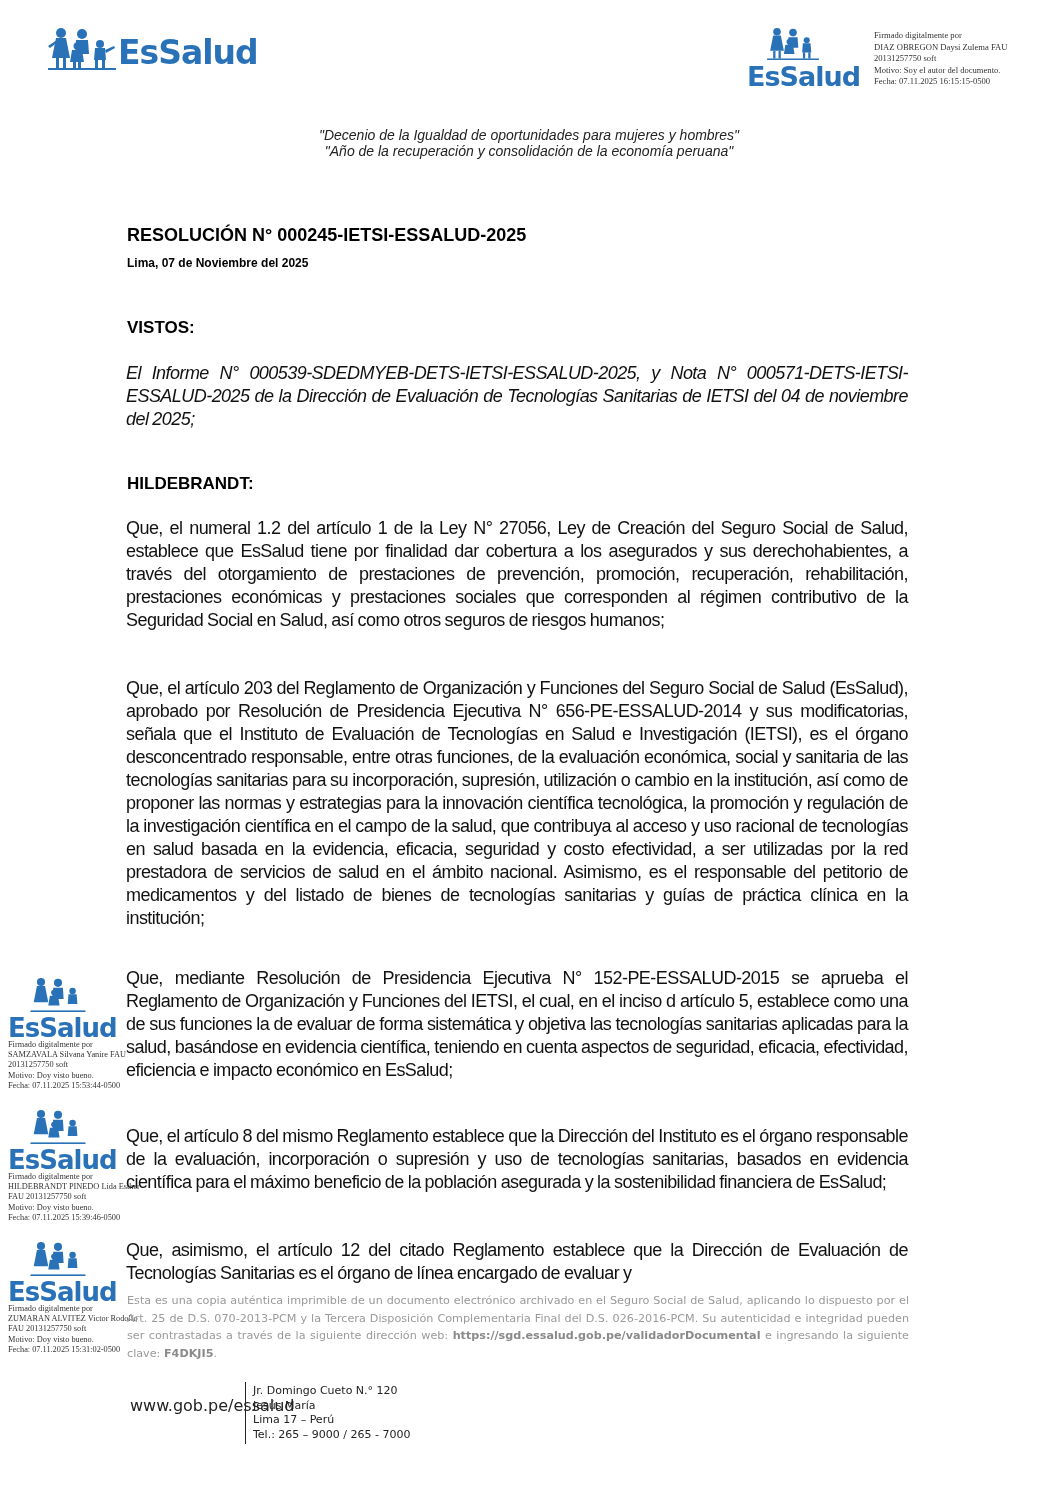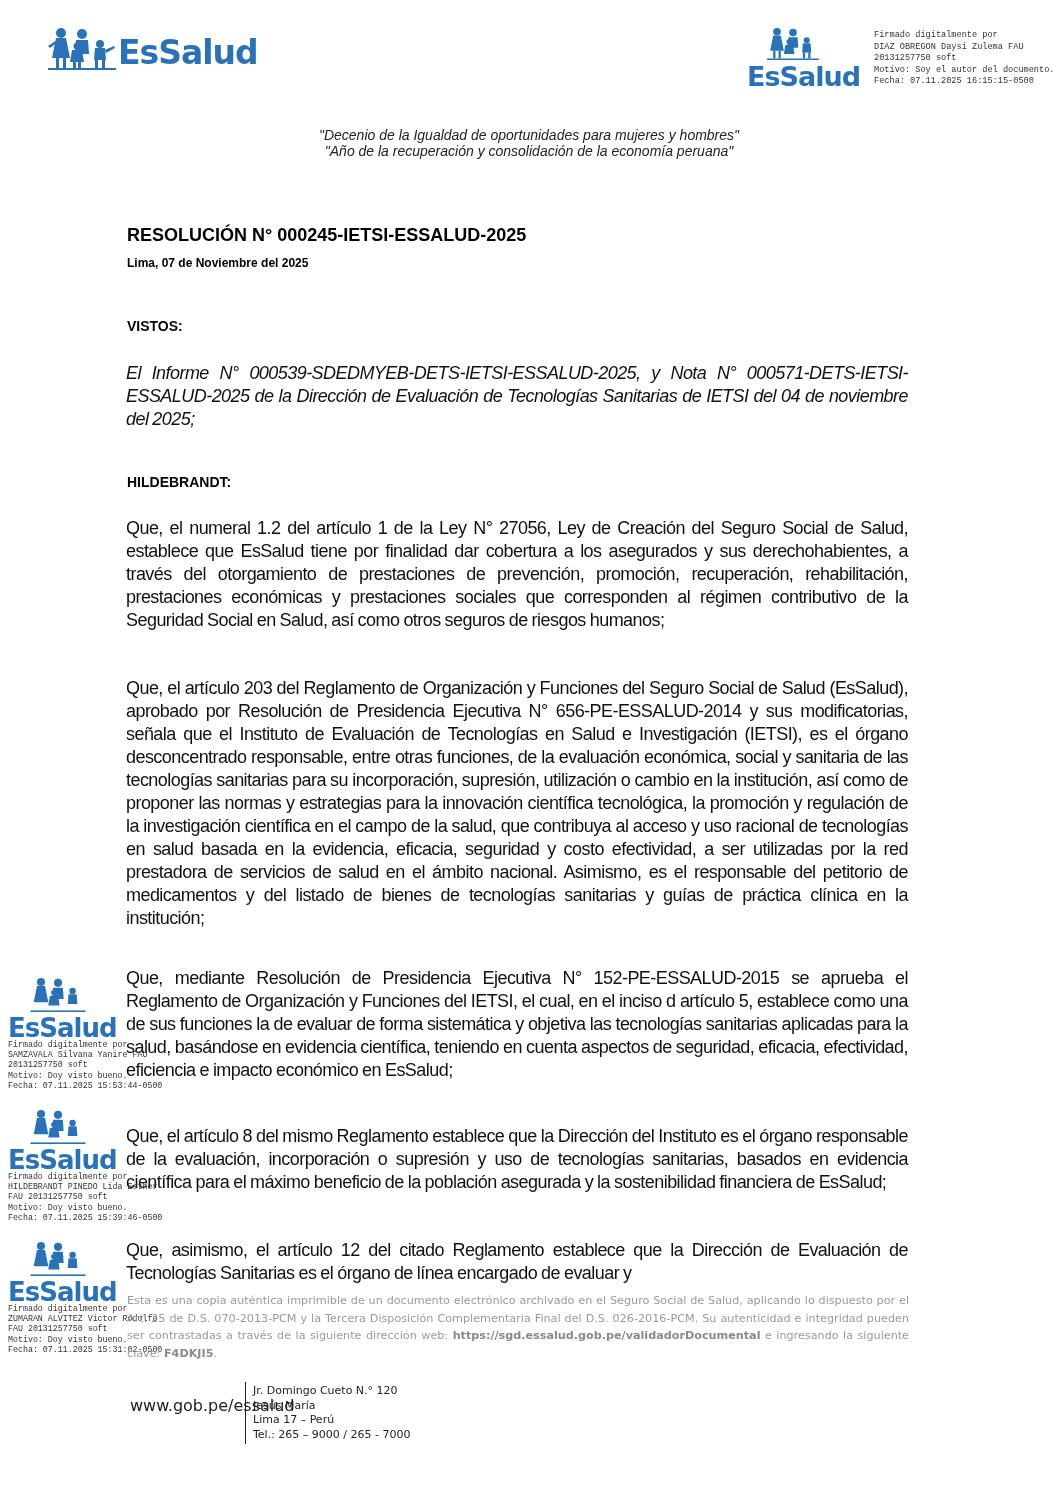--- a/index.html
+++ b/index.html
@@ -1,25 +1,25 @@
 <!DOCTYPE html>
 <html><head>
 <meta charset="utf-8">
 <style>
   html, body { margin:0; padding:0; background:#ffffff; }
   body { width:1058px; height:1497px; position:relative; overflow:hidden; font-family:"Liberation Sans", sans-serif; color:#000; }
   .abs { position:absolute; }
   .logo { display:flex; align-items:flex-end; color:#2a72b8; }
   .logo svg { display:block; }
   .logo-text { font-family:"DejaVu Sans", sans-serif; font-weight:bold; color:#2a72b8; letter-spacing:-1px; }
-  .sig-text { font-family:Liberation Mono, monospace; color:#333; font-size:8.3px; line-height:10.2px; white-space:nowrap; }
+  .sig-text { font-family:Liberation Serif, serif; color:#333; font-size:8.3px; line-height:10.2px; white-space:nowrap; }
   .mottos { left:0; width:1058px; top:127px; text-align:center; font-style:italic; font-size:14px; line-height:16px; color:#222; }
   .title { left:127px; top:225px; font-weight:bold; font-size:18px; }
   .date { left:127px; top:256px; font-weight:bold; font-size:12px; }
-  .heading { left:127px; font-weight:bold; font-size:14px; }
+  .heading { left:127px; font-weight:bold; font-size:17px; }
   .para { left:126px; width:782px; font-size:18px; line-height:23px; text-align:justify; font-family:"Liberation Sans", sans-serif; letter-spacing:-0.55px; word-spacing:-0.5px; color:#111; }
   .footer-note { left:127px; top:1292px; width:782px; font-family:"DejaVu Sans", sans-serif; font-size:11.2px; line-height:17.6px; color:#9a9a9a; text-align:justify; }
   .footer-note b { color:#8a8a8a; }
   .addr-left { left:130px; top:1396px; font-family:"DejaVu Sans", sans-serif; font-size:16px; color:#222; }
   .addr-sep { left:245px; top:1382px; width:1px; height:62px; background:#222; }
   .addr-right { left:253px; top:1384px; font-family:"DejaVu Sans", sans-serif; font-size:11px; line-height:14.5px; color:#222; }
 </style>
 </head>
 <body>
 

